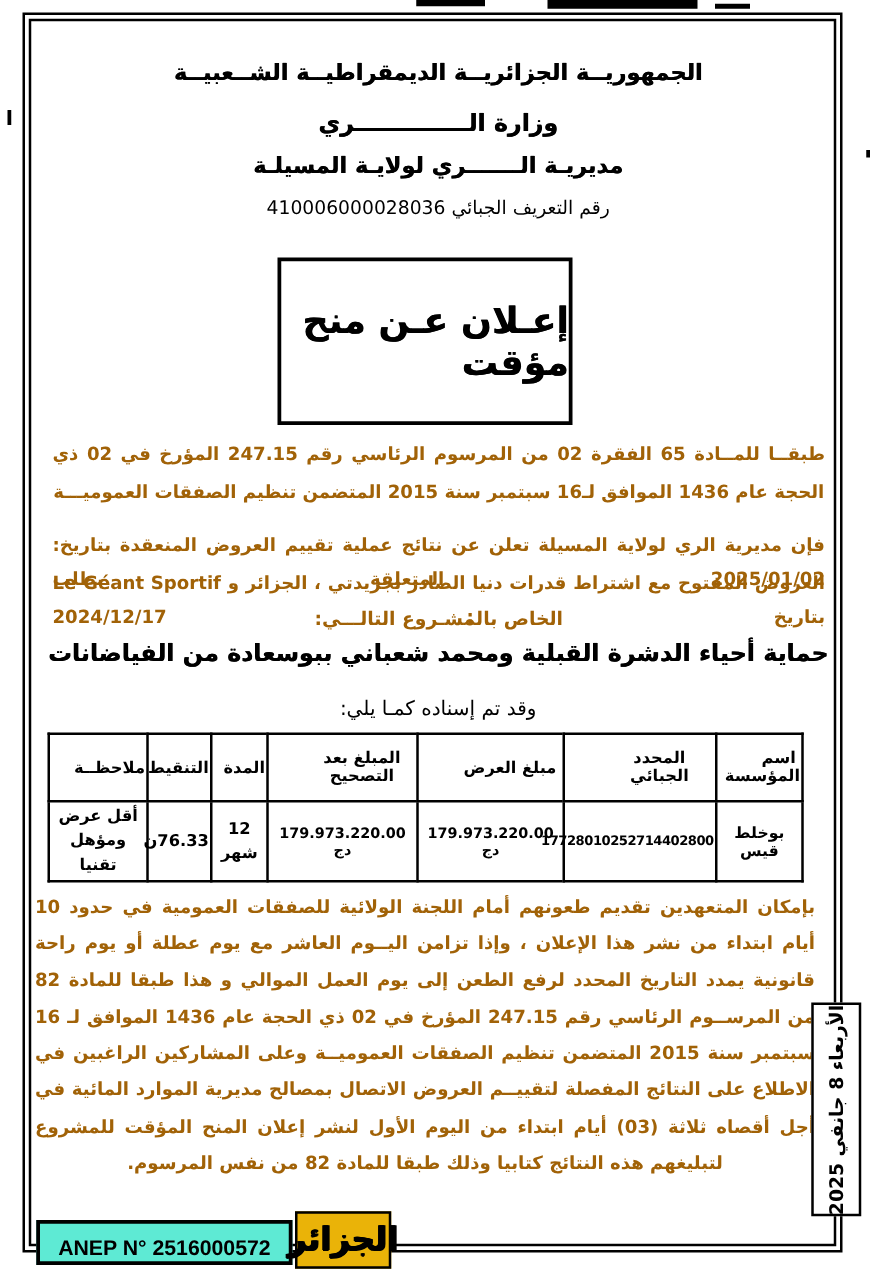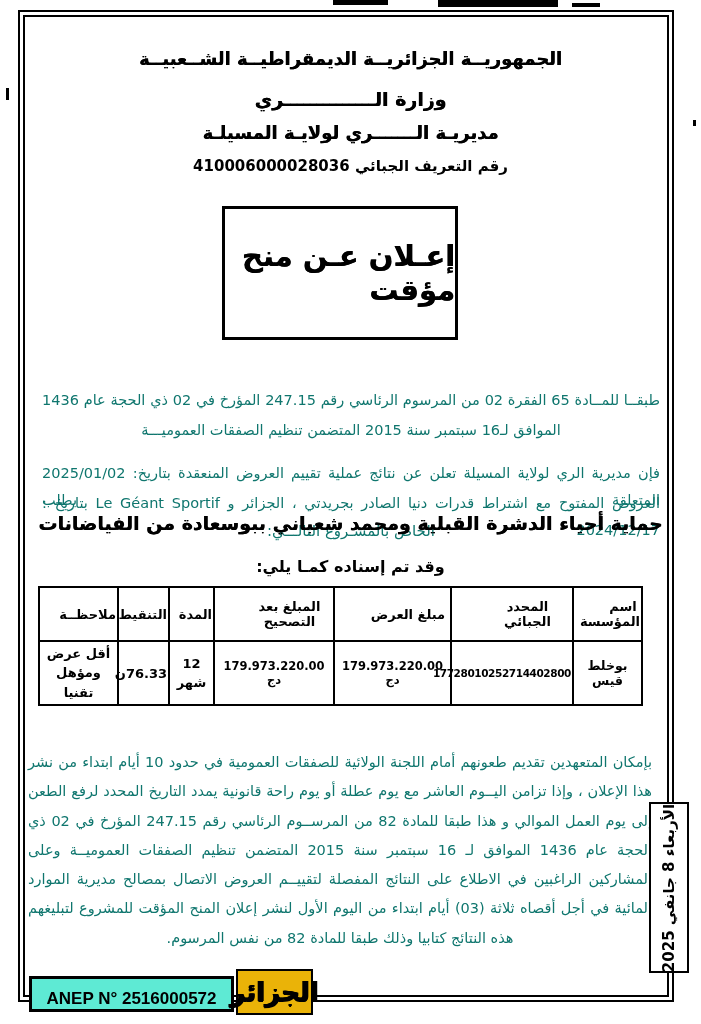--- a/index.html
+++ b/index.html
@@ -23,54 +23,54 @@
     position: absolute; left: 18px; top: 10px;
     width: 656px; height: 992px;
     border: 2px solid #000;
   }
   .frame-inner { position: absolute; inset: 3px; border: 2px solid #000; }
 
   
   .hdr-republic   { top: 48px;  font-size: 18px; font-weight: bold; direction: rtl; }
   .hdr-ministry   { top: 88px;  font-size: 19px; font-weight: bold; direction: rtl; }
   .hdr-directorate{ top: 122px; font-size: 18px; font-weight: bold; direction: rtl; }
-  .hdr-taxline    { top: 157px; font-size: 15px; font-weight: bold; direction: rtl; }
+  .hdr-taxline    { top: 157px; font-size: 15px; font-weight: normal; direction: rtl; }
 
   
   .title-box {
     position: absolute; left: 222px; top: 206px; width: 236px; height: 134px;
     border: 3px solid #000;
     display: flex; flex-direction: column; align-items: center; justify-content: center;
     gap: 10px; direction: rtl;
   }
   .title-line1 { font-size: 29px; font-weight: bold; }
   .title-line2 { font-size: 27px; font-weight: bold; }
 
   
   .para {
     position: absolute; direction: rtl;
-    font-weight: normal; color: #0f766e; margin-top: 36px;
+    font-weight: bold; color: #a16207;
   }
   .p-legal {
     left: 42px; top: 350px; width: 618px;
     font-size: 14.5px; line-height: 2.05;
     text-align: justify; text-align-last: center;
   }
   .p-results-l1, .p-results-l2 {
     left: 42px; width: 618px; font-size: 14.5px; line-height: 27px;
     text-align: justify; text-align-last: justify;
   }
   .p-results-l1 { top: 424px; }
   .p-results-l2 { top: 454px; }
   .p-results-l3 {
     left: 42px; top: 486px; width: 618px;
     font-size: 15px; text-align: center;
   }
   .project-title { top: 512px; font-size: 19px; font-weight: bold; direction: rtl; }
-  .award-intro   { top: 557px; font-size: 16px; font-weight: bold; direction: rtl; }
+  .award-intro   { top: 557px; font-size: 16px; font-weight: normal; direction: rtl; }
 
   
   .results-table {
     position: absolute; left: 38px; top: 586px; width: 604px;
     border-collapse: collapse; direction: rtl;
     table-layout: fixed;
   }
   .results-table th, .results-table td {
     border: 2px solid #000; text-align: center; vertical-align: middle;
     font-weight: bold; padding: 1px;

